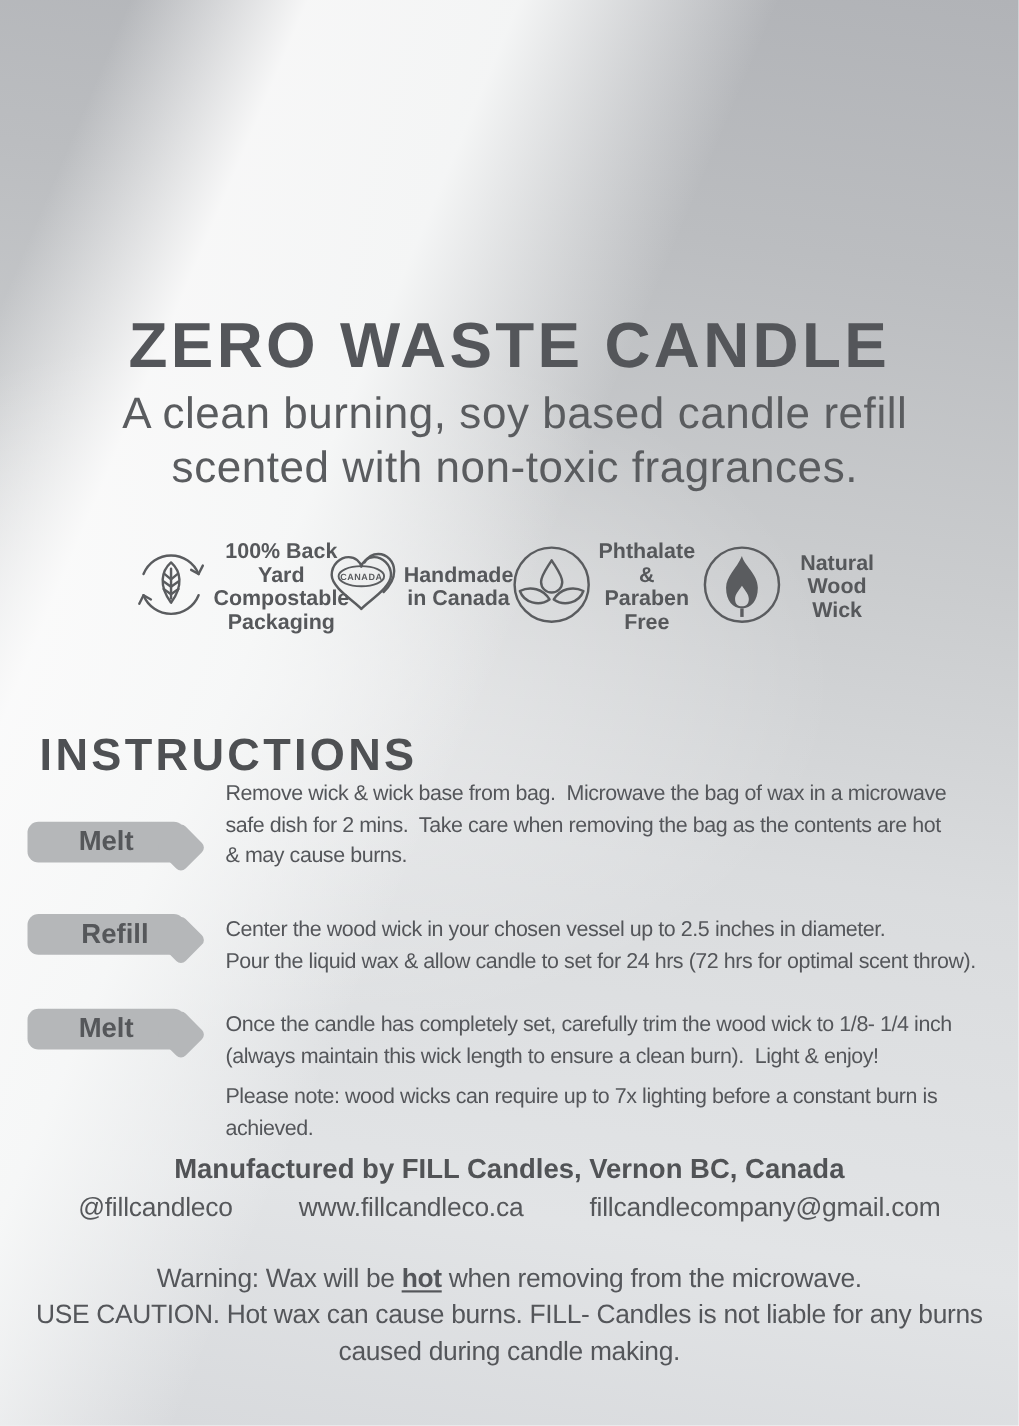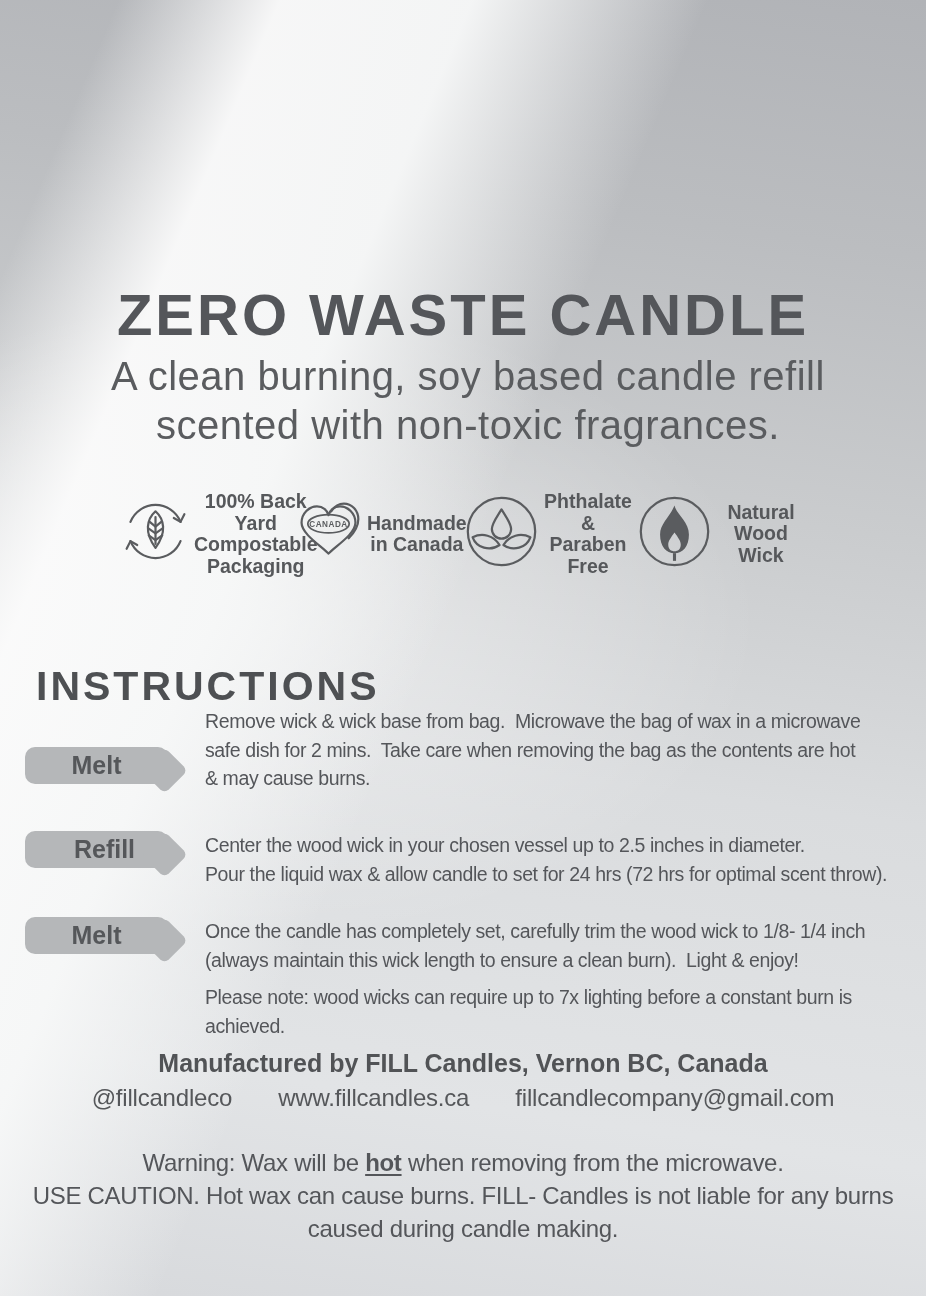--- a/index.html
+++ b/index.html
@@ -85,21 +85,21 @@
   .text-note   { top: 983px; }
 
   
   .manufacturer {
     position: absolute; top: 1049px; left: 0; right: 0;
     text-align: center; font-size: 25px; font-weight: bold;
     color: #515356;
   }
   .contacts {
     position: absolute; top: 1084px; left: 0; right: 0;
-    display: flex; justify-content: center; gap: 46px;
+    display: flex; justify-content: center; gap: 60px;
     font-size: 24px; color: #55575a; letter-spacing: -0.2px;
   }
   .warning {
     position: absolute; top: 1146px; left: 0; right: 0;
     text-align: center; font-size: 24px; line-height: 33px;
     letter-spacing: -0.3px; color: #54565a;
   }
   .warning-rest { white-space: pre-line; }
   .hot {
     font-weight: bold;
@@ -211,21 +211,21 @@
   </div>
   <p class="step-text text-light">Once the candle has completely set, carefully trim the wood wick to 1/8- 1/4 inch
 (always maintain this wick length to ensure a clean burn).  Light &amp; enjoy!</p>
   <p class="step-text text-note">Please note: wood wicks can require up to 7x lighting before a constant burn is
 achieved.</p>
 
   <div class="manufacturer">Manufactured by FILL Candles, Vernon BC, Canada</div>
 
   <div class="contacts">
     <span>@fillcandleco</span>
-    <span>www.fillcandles.ca</span>
+    <span>www.fillcandleco.ca</span>
     <span>fillcandlecompany@gmail.com</span>
   </div>
 
   <div class="warning">
     <div><span>Warning: Wax will be </span><span class="hot">hot</span><span> when removing from the microwave.</span></div>
     <div class="warning-rest">USE CAUTION. Hot wax can cause burns. FILL- Candles is not liable for any burns
 caused during candle making.</div>
   </div>
 
 </div>

